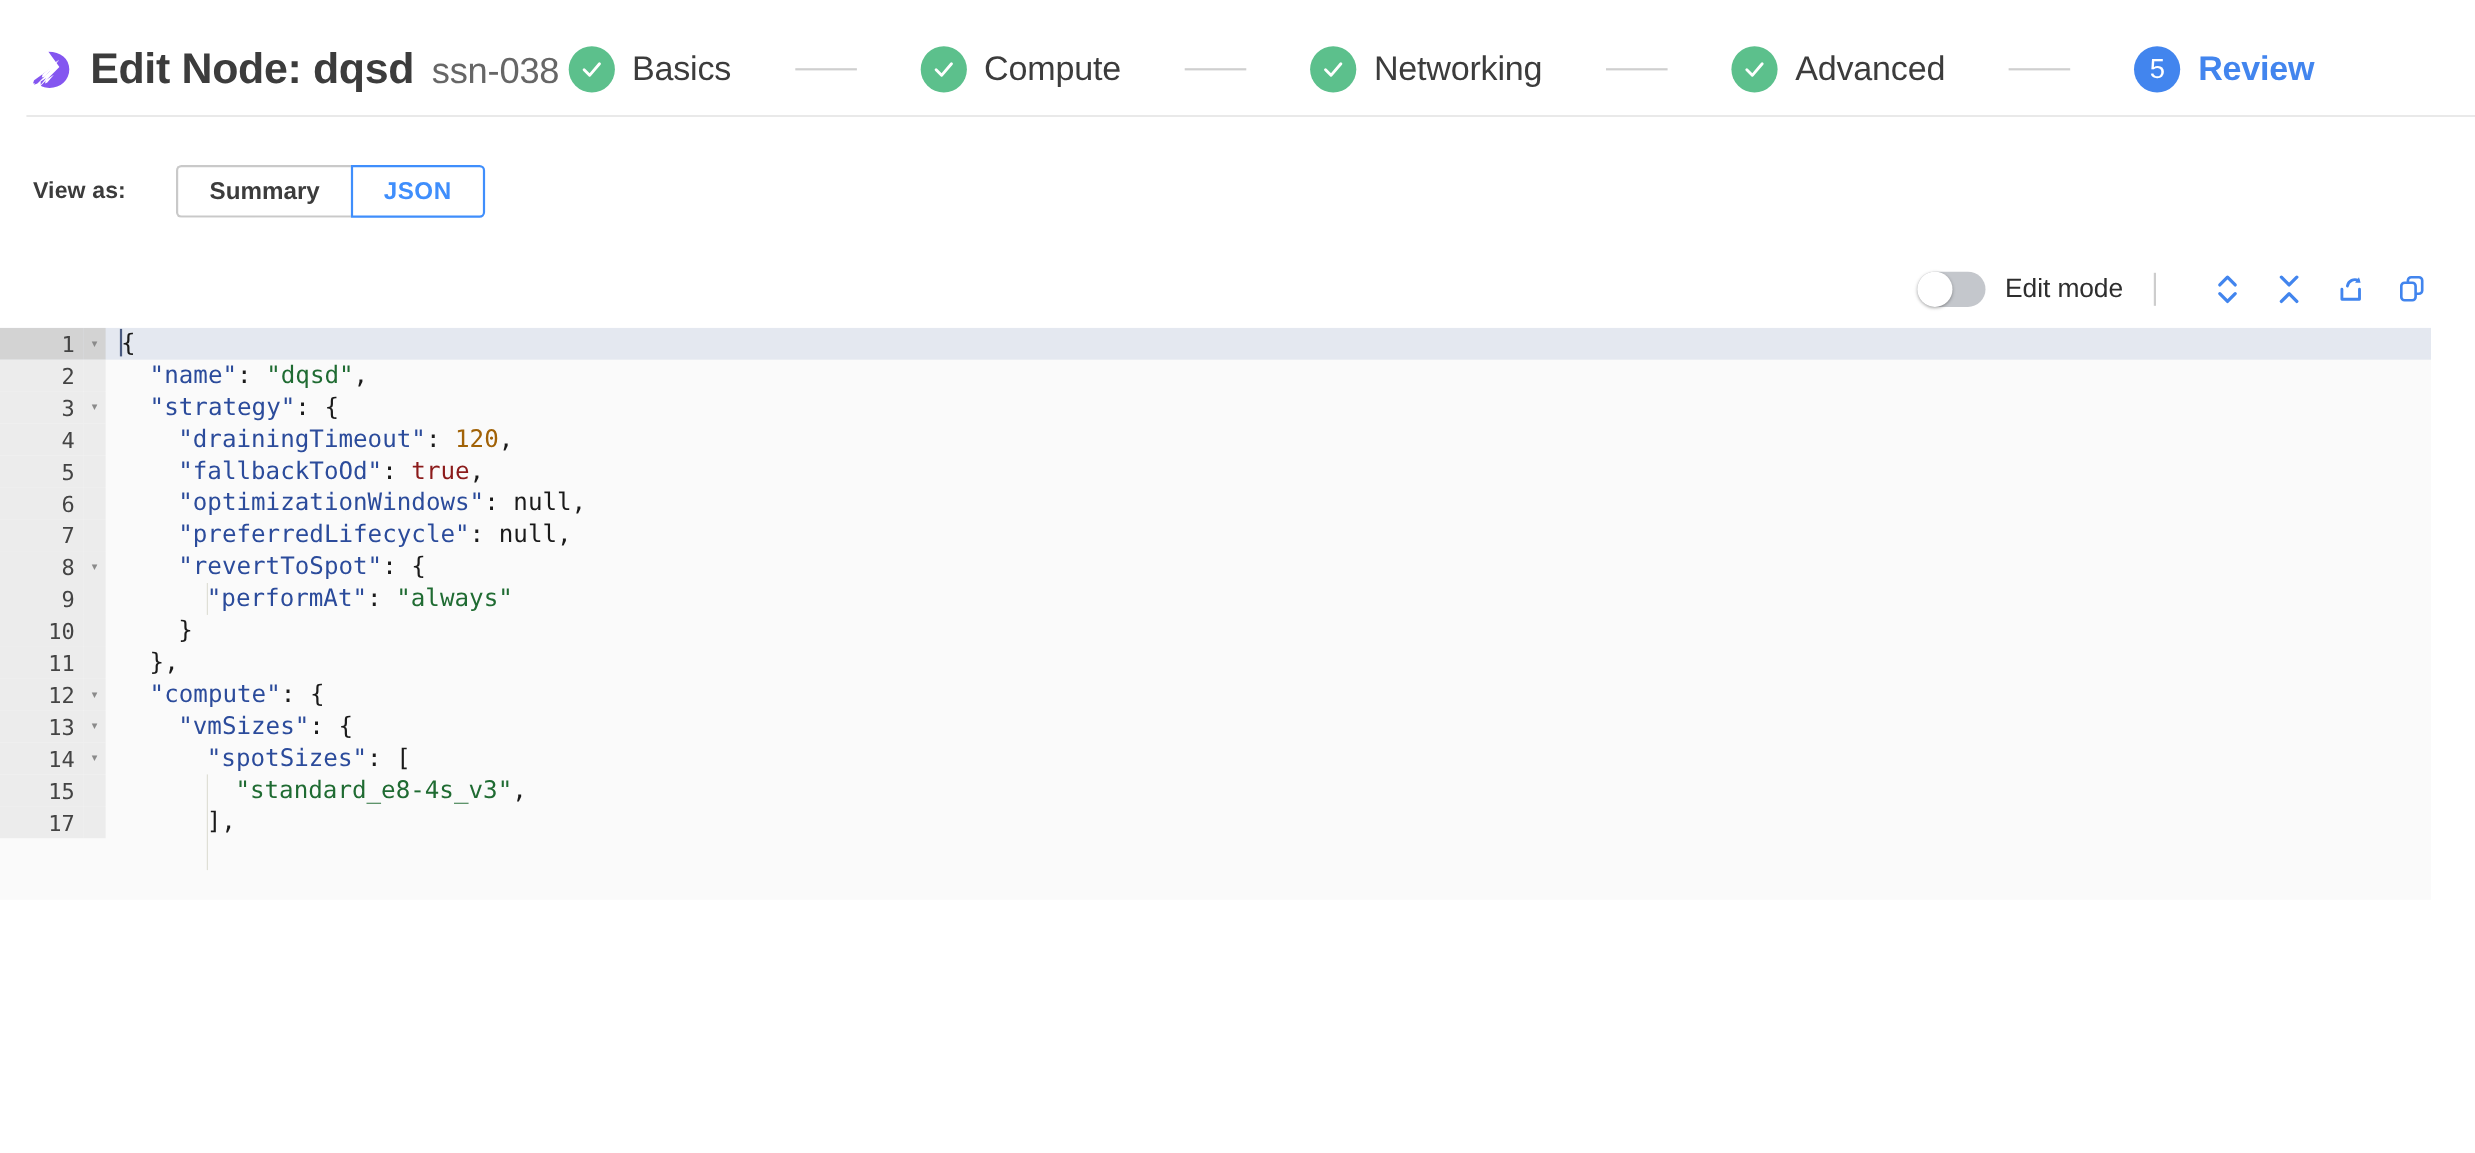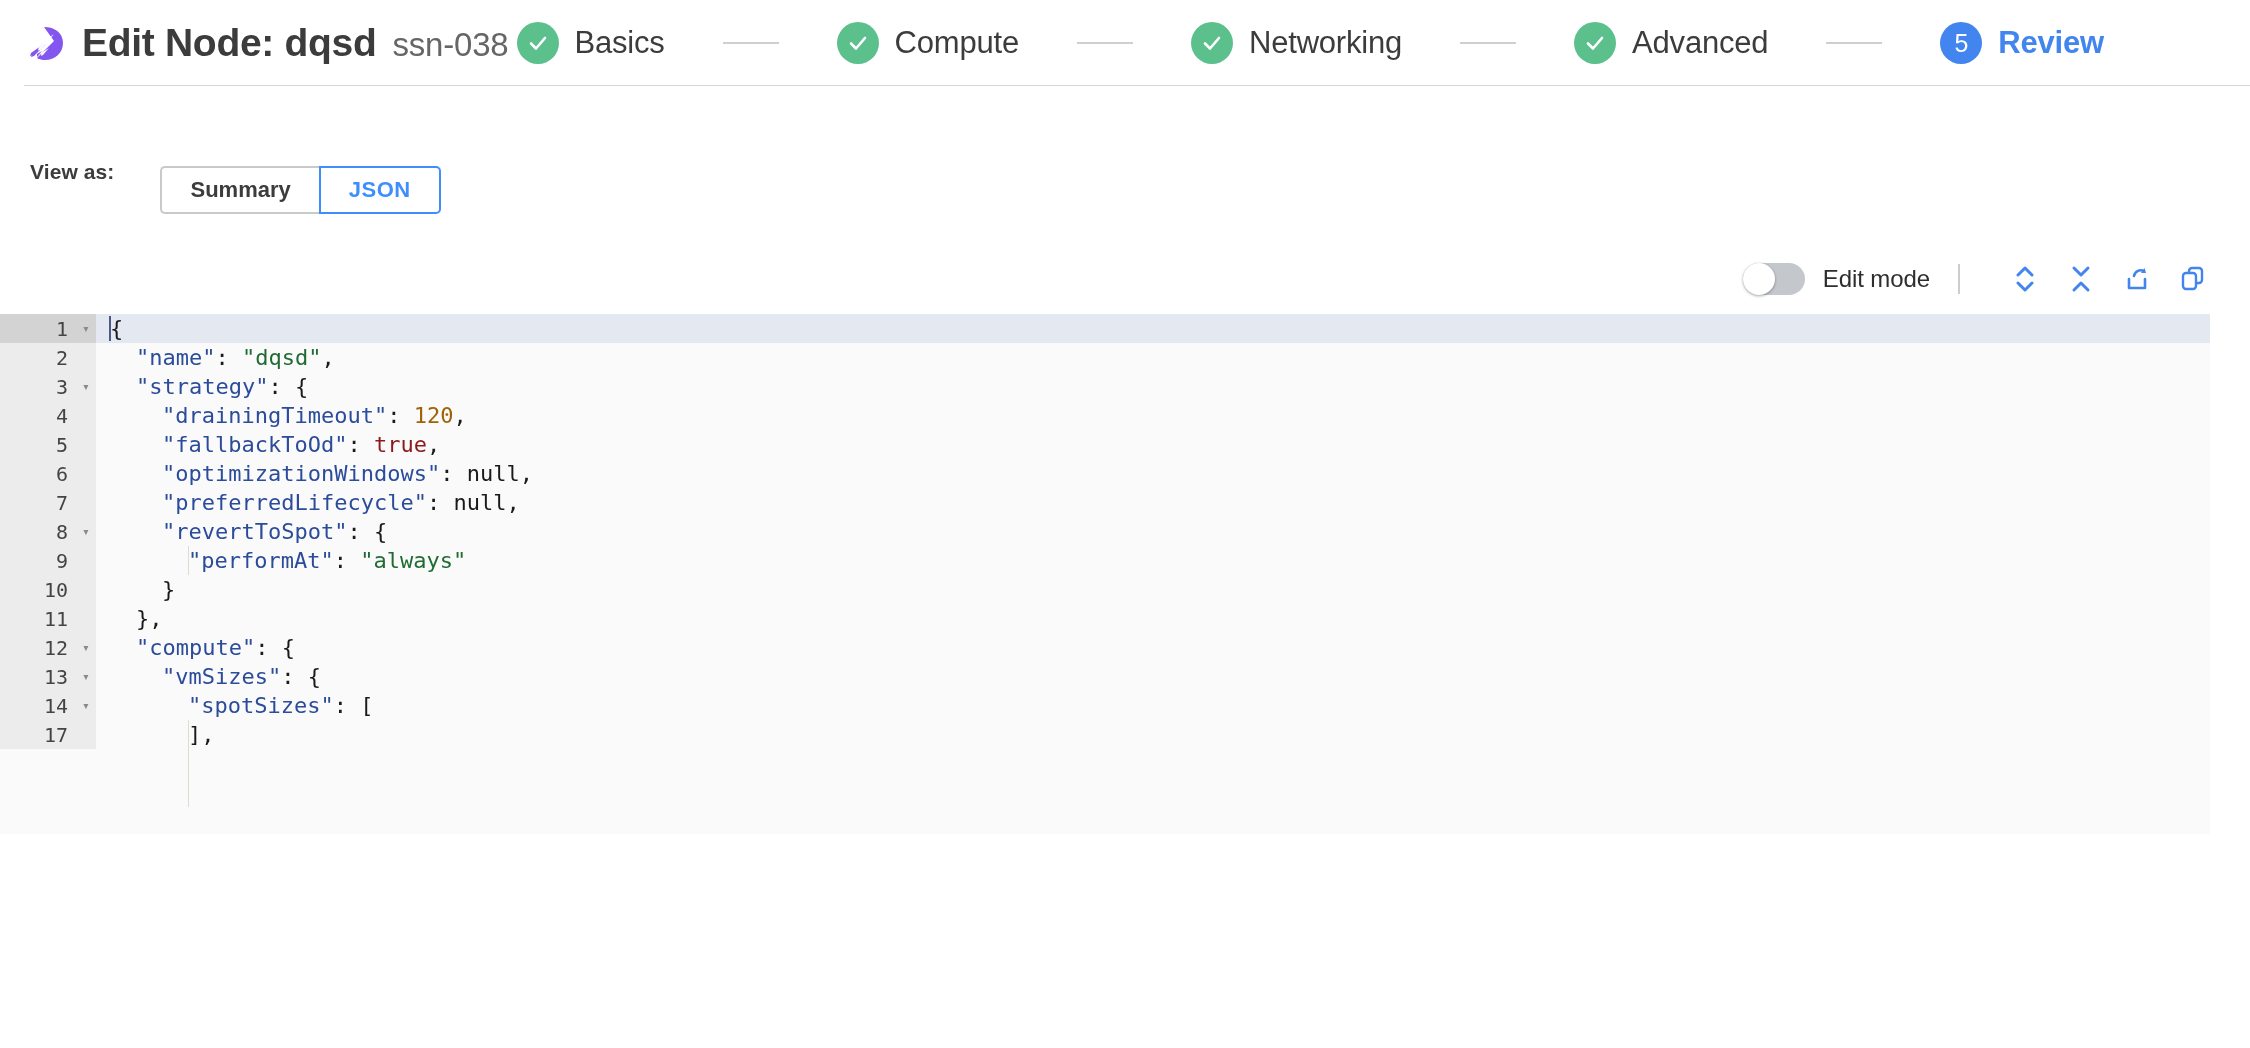--- a/index.html
+++ b/index.html
@@ -13,20 +13,21 @@
   }
 
   
   .header {
     position: relative;
     height: 86px;
     display: flex;
     align-items: center;
     padding: 0 0 0 24px;
     overflow: hidden;
+    margin-top: 20px;
   }
   .header-underline {
     position: absolute;
     left: 24px; right: 0; top: 85px;
     height: 3px;
     background: #d4d4d4;
   }
   .logo {
     width: 44px; height: 44px;
     flex: 0 0 44px;
@@ -116,21 +117,20 @@
     font-size: 21px;
     font-weight: bold;
     color: #3c3c3c;
     margin-right: 46px;
     letter-spacing: 0.1px;
   }
   .segmented {
     display: flex;
     height: 48px;
     border-radius: 5px;
-    margin-top: 36px;
   }
   .seg {
     display: flex;
     align-items: center;
     justify-content: center;
     font-size: 22px;
     font-weight: bold;
     padding: 0 28px;
     cursor: pointer;
     background: #ffffff;
@@ -457,19 +457,24 @@
       <div class="gutter">13</div>
       <div class="fold" style="background: rgb(236, 236, 236);">▾</div>
       <div class="code-text"><span style="display: inline-block; width: 52px;"></span><span class="k">"vmSizes"</span><span class="p">: {</span></div>
     </div>
     <div class="code-line">
       <div class="gutter">14</div>
       <div class="fold" style="background: rgb(236, 236, 236);">▾</div>
       <div class="code-text"><span style="display: inline-block; width: 78px;"></span><span class="k">"spotSizes"</span><span class="p">: [</span></div>
     </div>
     <div class="code-line">
+      <div class="gutter">15</div>
+      <div class="fold-pad" style="background: rgb(236, 236, 236);"></div>
+      <div class="code-text"><span style="display: inline-block; width: 104px;"></span><span class="s">"standard_e8-4s_v3"</span><span class="p">,</span></div>
+    </div>
+    <div class="code-line">
       <div class="gutter">17</div>
       <div class="fold-pad" style="background: rgb(236, 236, 236);"></div>
       <div class="code-text"><span style="display: inline-block; width: 78px;"></span><span class="p">],</span></div>
     </div>
     <div class="indent-guide" style="left: 188px; top: 232px; height: 29px; bottom: auto;"></div>
     <div class="indent-guide" style="left: 188px; top: 406px; height: 87px; bottom: auto;"></div>
   </div>
 
 </body></html>

